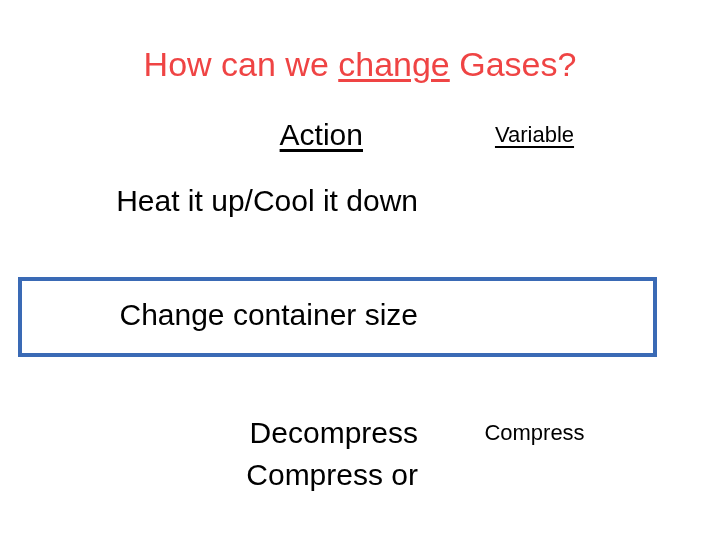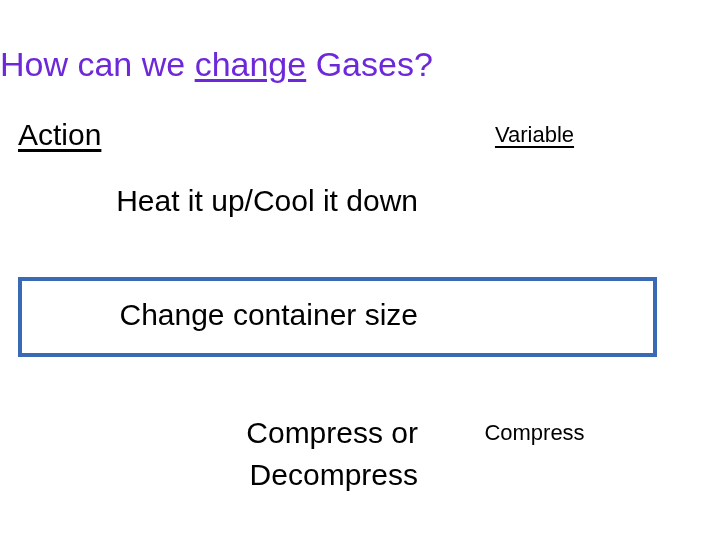--- a/index.html
+++ b/index.html
@@ -21,25 +21,26 @@
     height: 540px;
     background: #ffffff;
   }
 
   
   .slide-title {
     position: absolute;
     left: 0;
     top: 44px;
     width: 706px;
-    text-align: left;
+    text-align: center;
     font-size: 34px;
     line-height: 40px;
     white-space: nowrap;
-    color: #6d28d9;
+    color: #ef4444;
+    padding-left: 7px;
   }
   .slide-title .u {
     text-decoration: underline;
     text-underline-offset: 3px;
   }
 
   
   .table {
     position: absolute;
     left: 0;
@@ -73,21 +74,21 @@
     line-height: 42px;
     text-align: center;
     padding-right: 6px;
   }
 
   
   .row-header {
     top: 114px;
   }
   .row-header .cell-action {
-    text-align: left;
+    text-align: right;
     padding-left: 0;
     padding-right: 55px;
   }
   .row-header .hdr {
     text-decoration: underline;
     text-underline-offset: 4px;
   }
 
   
   .row-1 { top: 180px; }
@@ -129,22 +130,22 @@
     <div class="row row-1">
       <div class="cell-action">Heat it up/Cool it down</div>
     </div>
 
     <div class="row row-2">
       <div class="cell-action">Change container size</div>
     </div>
 
     <div class="row row-3">
       <div class="cell-action">
+        <div>Decompress</div>
         <div>Compress or</div>
-        <div>Decompress</div>
       </div>
       <div class="cell-variable">Compress</div>
     </div>
 
     <div class="highlight-box" style="border-color: rgb(58, 106, 181); border-width: 4px;"></div>
 
   </div>
 </div>
 
 </body></html>

